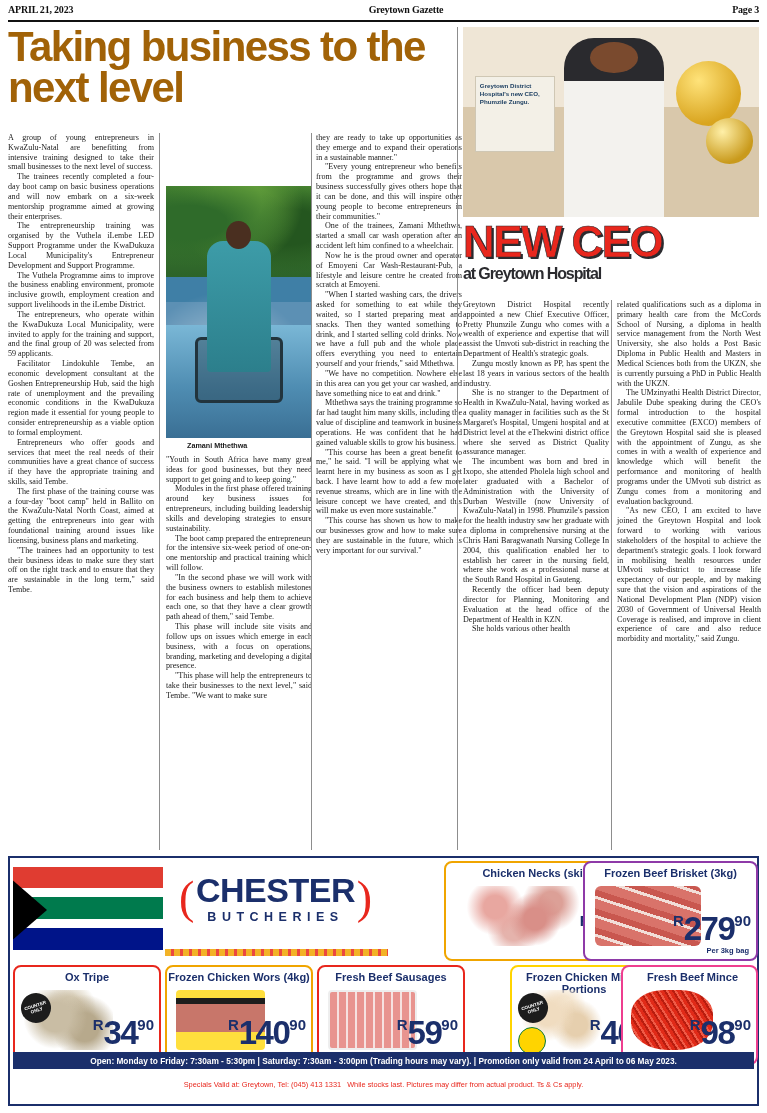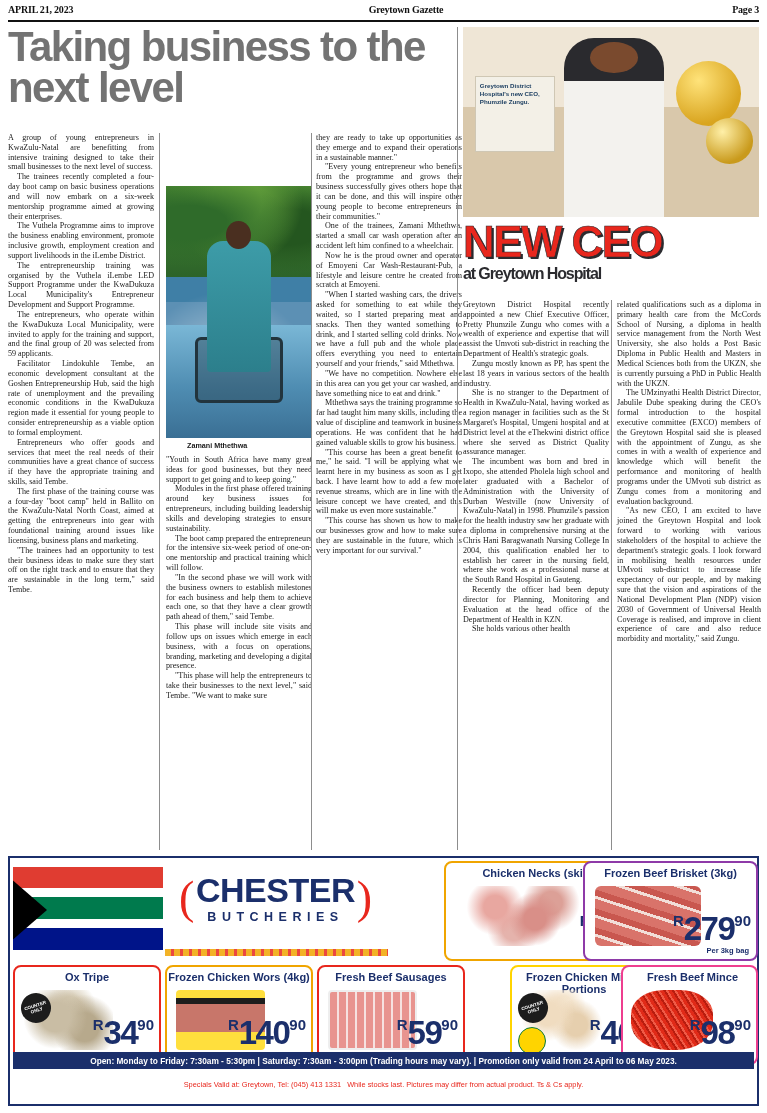--- a/index.html
+++ b/index.html
@@ -19,21 +19,21 @@
     font-weight:bold; font-size:10px; color:#111; letter-spacing:-0.2px;
   }
   .masthead .center { position:absolute; left:50%; transform:translateX(-50%);padding-left:45px; }
   .rule-top { position:absolute; left:8px; top:20px; width:751px; height:1.5px; background:#111; }
 
   
   .headline {
     position:absolute; left:8px; top:27px; width:450px;
     font-family:"Liberation Sans", sans-serif;
     font-weight:bold; font-size:42px; line-height:0.97;
-    letter-spacing:-1.6px; color:#737373;
+    letter-spacing:-1.6px; color:#a16207;
   }
 
   .col { position:absolute; font-size:8.1px; line-height:1.215; color:#1a1a1a;
          text-align:justify; text-justify:inter-word; hyphens:auto; }
   .col p { text-indent:9px; }
   .col p.first { text-indent:0; }
 
   #c1 { left:8px;   top:133px; width:146px; }
   #c2 { left:166px; top:455px; width:146px; }
   #c3 { left:316px; top:133px; width:146px; }
@@ -194,22 +194,22 @@
     <span class="center">Greytown Gazette</span>
     <span>Page 3</span>
   </div>
   <div class="rule-top"></div>
 
   <div class="headline">Taking business to the next level</div>
 
   <div class="col" id="c1">
       <p class="first">A group of young entrepreneurs in KwaZulu-Natal are benefitting from intensive training designed to take their small businesses to the next level of success.</p>
       <p>The trainees recently completed a four-day boot camp on basic business operations and will now embark on a six-week mentorship programme aimed at growing their enterprises.</p>
+      <p>The entrepreneurship training was organised by the Vuthela iLembe LED Support Programme under the KwaDukuza Local Municipality's Entrepreneur Development and Support Programme.</p>
       <p>The Vuthela Programme aims to improve the business enabling environment, promote inclusive growth, employment creation and support livelihoods in the iLembe District.</p>
-      <p>The entrepreneurship training was organised by the Vuthela iLembe LED Support Programme under the KwaDukuza Local Municipality's Entrepreneur Development and Support Programme.</p>
       <p>The entrepreneurs, who operate within the KwaDukuza Local Municipality, were invited to apply for the training and support, and the final group of 20 was selected from 59 applicants.</p>
       <p>Facilitator Lindokuhle Tembe, an economic development consultant at the Goshen Entrepreneurship Hub, said the high rate of unemployment and the prevailing economic conditions in the KwaDukuza region made it essential for young people to consider entrepreneurship as a viable option to formal employment.</p>
       <p>Entrepreneurs who offer goods and services that meet the real needs of their communities have a great chance of success if they have the appropriate training and skills, said Tembe.</p>
       <p>The first phase of the training course was a four-day "boot camp" held in Ballito on the KwaZulu-Natal North Coast, aimed at getting the entrepreneurs into gear with foundational training around issues like licensing, business plans and marketing.</p>
       <p>"The trainees had an opportunity to test their business ideas to make sure they start off on the right track and to ensure that they are sustainable in the long term," said Tembe.</p>
     </div>
 
   <div class="photo">
     <div class="foliage"></div>
     <div class="water"></div>
@@ -254,21 +254,21 @@
       <div class="txt">Greytown District Hospital's new CEO, Phumzile Zungu.</div>
     </div>
   </div>
 
   <div class="ceo-kicker">NEW CEO</div>
   <div class="ceo-sub">at Greytown Hospital</div>
 
   <div class="col" id="c4">
       <p class="first">Greytown District Hospital recently appointed a new Chief Executive Officer, Pretty Phumzile Zungu who comes with a wealth of experience and expertise that will assist the Umvoti sub-district in reaching the Department of Health's strategic goals.</p>
       <p>Zungu mostly known as PP, has spent the last 18 years in various sectors of the health industry.</p>
-      <p>She is no stranger to the Department of Health in KwaZulu-Natal, having worked as a region manager in facilities such as the St Margaret's Hospital, Umgeni hospital and at District level at the eThekwini district office where she served as District Quality assurance manager.</p>
+      <p>She is no stranger to the Department of Health in KwaZulu-Natal, having worked as a quality manager in facilities such as the St Margaret's Hospital, Umgeni hospital and at District level at the eThekwini district office where she served as District Quality assurance manager.</p>
       <p>The incumbent was born and bred in Ixopo, she attended Pholela high school and later graduated with a Bachelor of Administration with the University of Durban Westville (now University of KwaZulu-Natal) in 1998. Phumzile's passion for the health industry saw her graduate with a diploma in comprehensive nursing at the Chris Hani Baragwanath Nursing College In 2004, this qualification enabled her to establish her career in the nursing field, where she work as a professional nurse at the South Rand Hospital in Gauteng.</p>
       <p>Recently the officer had been deputy director for Planning, Monitoring and Evaluation at the head office of the Department of Health in KZN.</p>
       <p>She holds various other health</p>
     </div>
   <div class="col" id="c5">
       <p class="first">related qualifications such as a diploma in primary health care from the McCords School of Nursing, a diploma in health service management from the North West University, she also holds a Post Basic Diploma in Public Health and Masters in Medical Sciences both from the UKZN, she is currently pursuing a PhD in Public Health with the UKZN.</p>
       <p>The UMzinyathi Health District Director, Jabulile Dube speaking during the CEO's formal introduction to the hospital executive committee (EXCO) members of the Greytown Hospital said she is pleased with the appointment of Zungu, as she comes in with a wealth of experience and knowledge which will benefit the performance and monitoring of health programs under the UMvoti sub district as Zungu comes from a monitoring and evaluation background.</p>
       <p>"As new CEO, I am excited to have joined the Greytown Hospital and look forward to working with various stakeholders of the hospital to achieve the department's strategic goals. I look forward in mobilising health resources under UMvoti sub-district to increase life expectancy of our people, and by making sure that the vision and aspirations of the National Development Plan (NDP) vision 2030 of Government of Universal Health Coverage is realised, and improve in client experience of care and also reduce morbidity and mortality," said Zungu.</p>
     </div>
 

